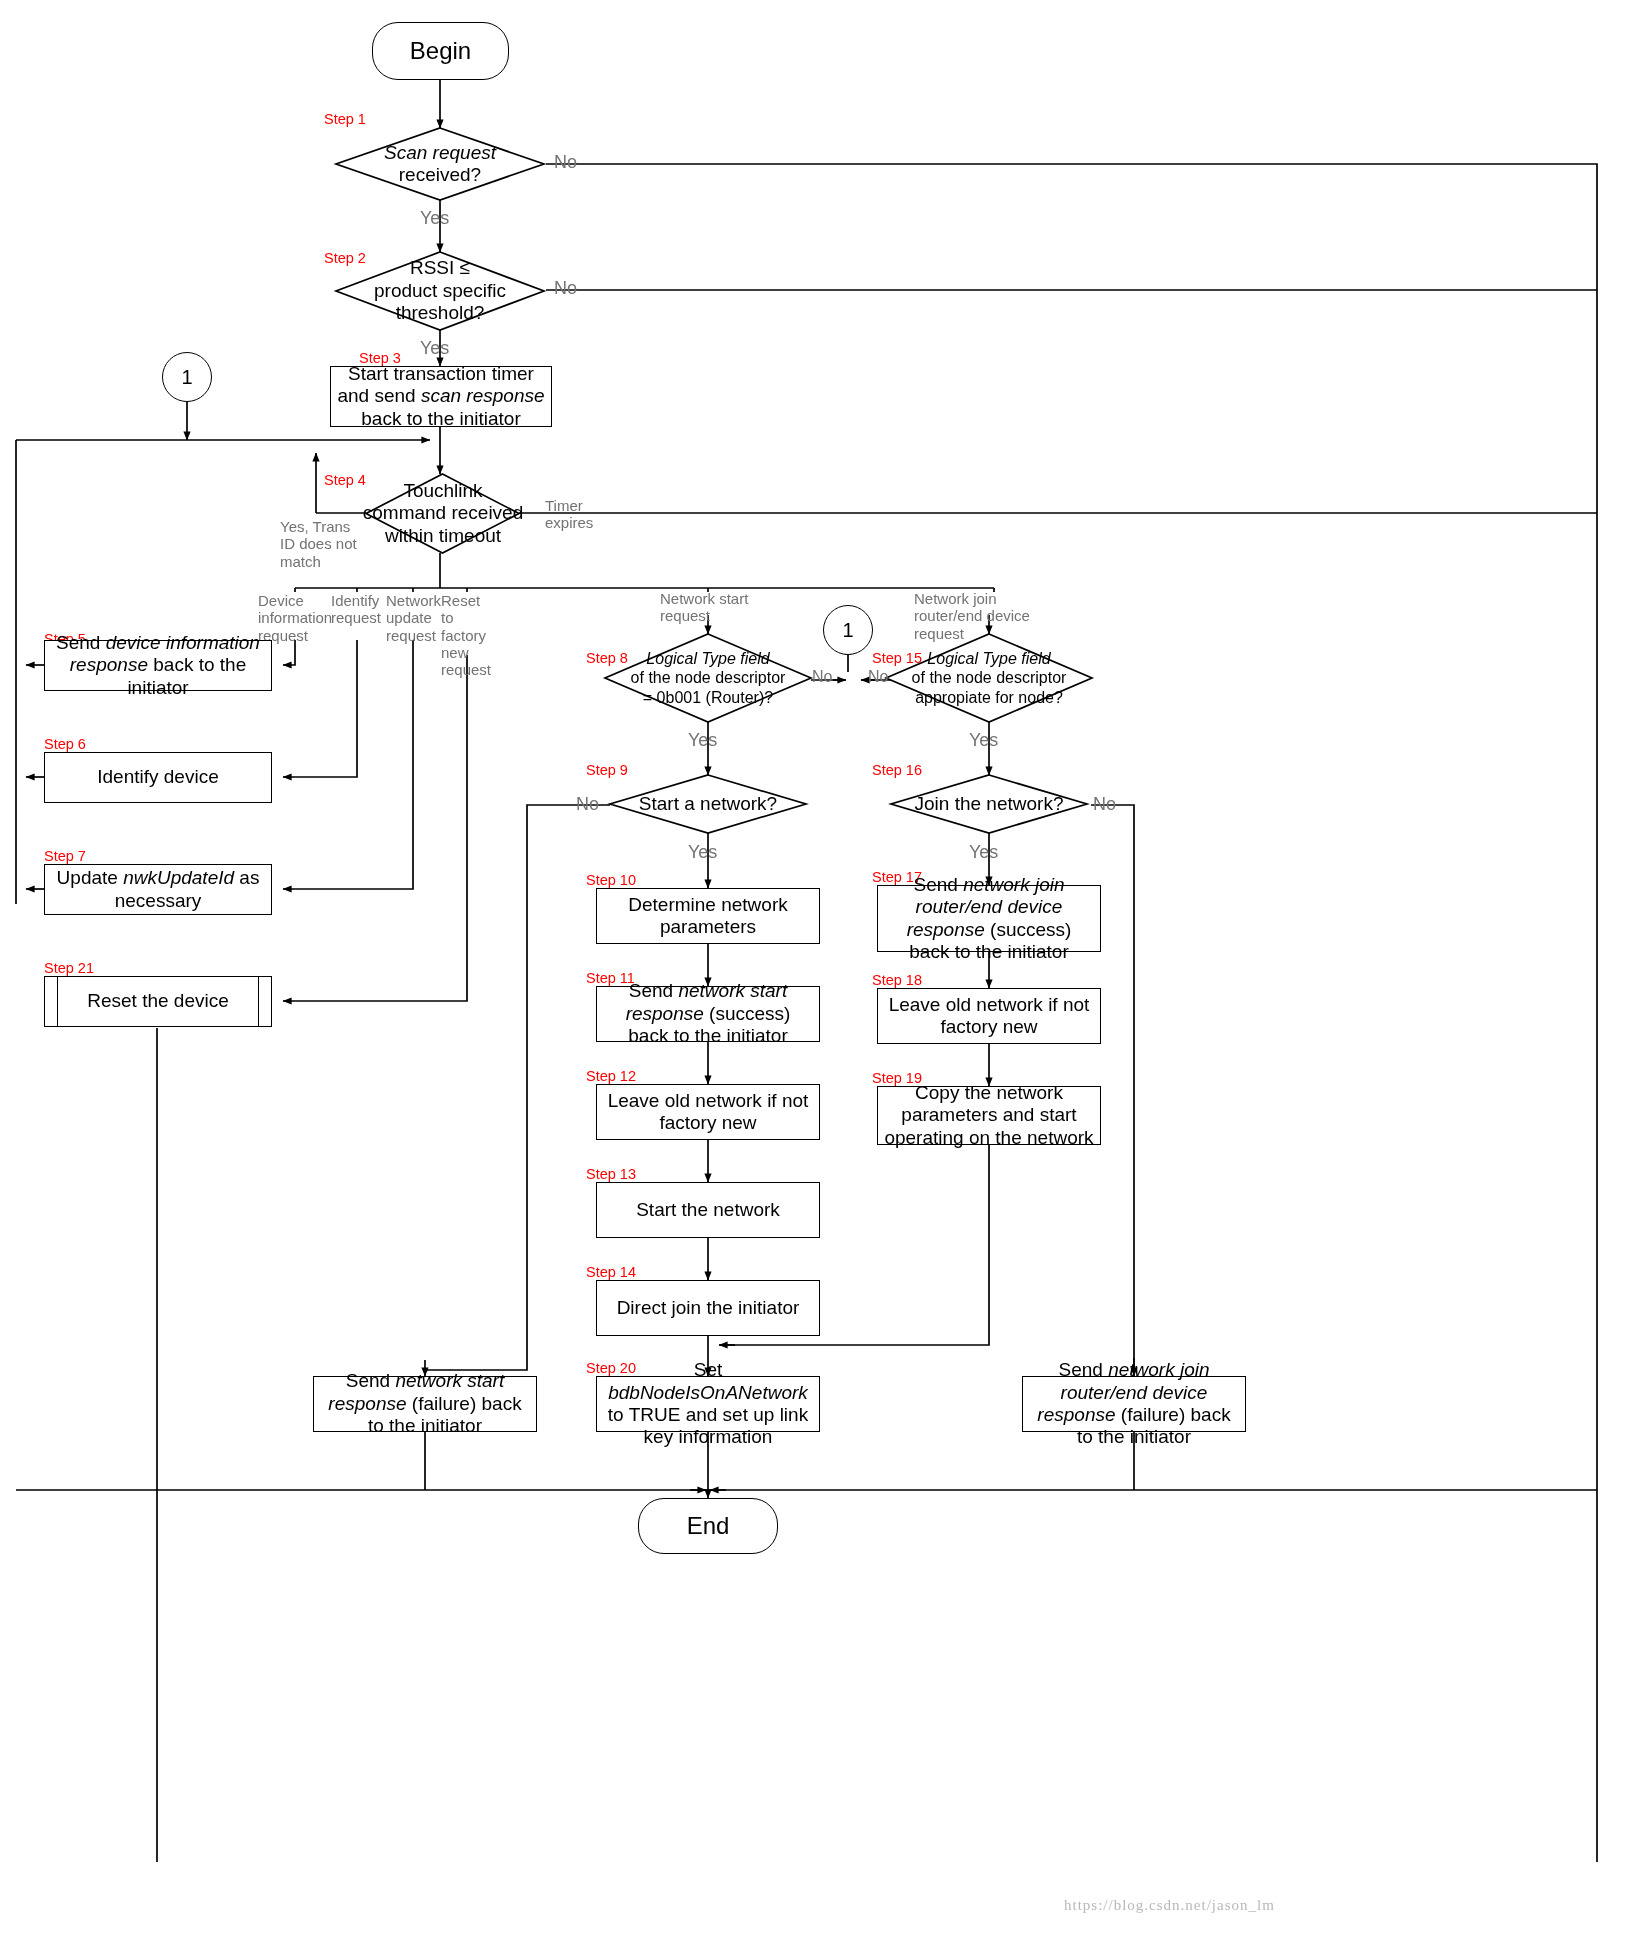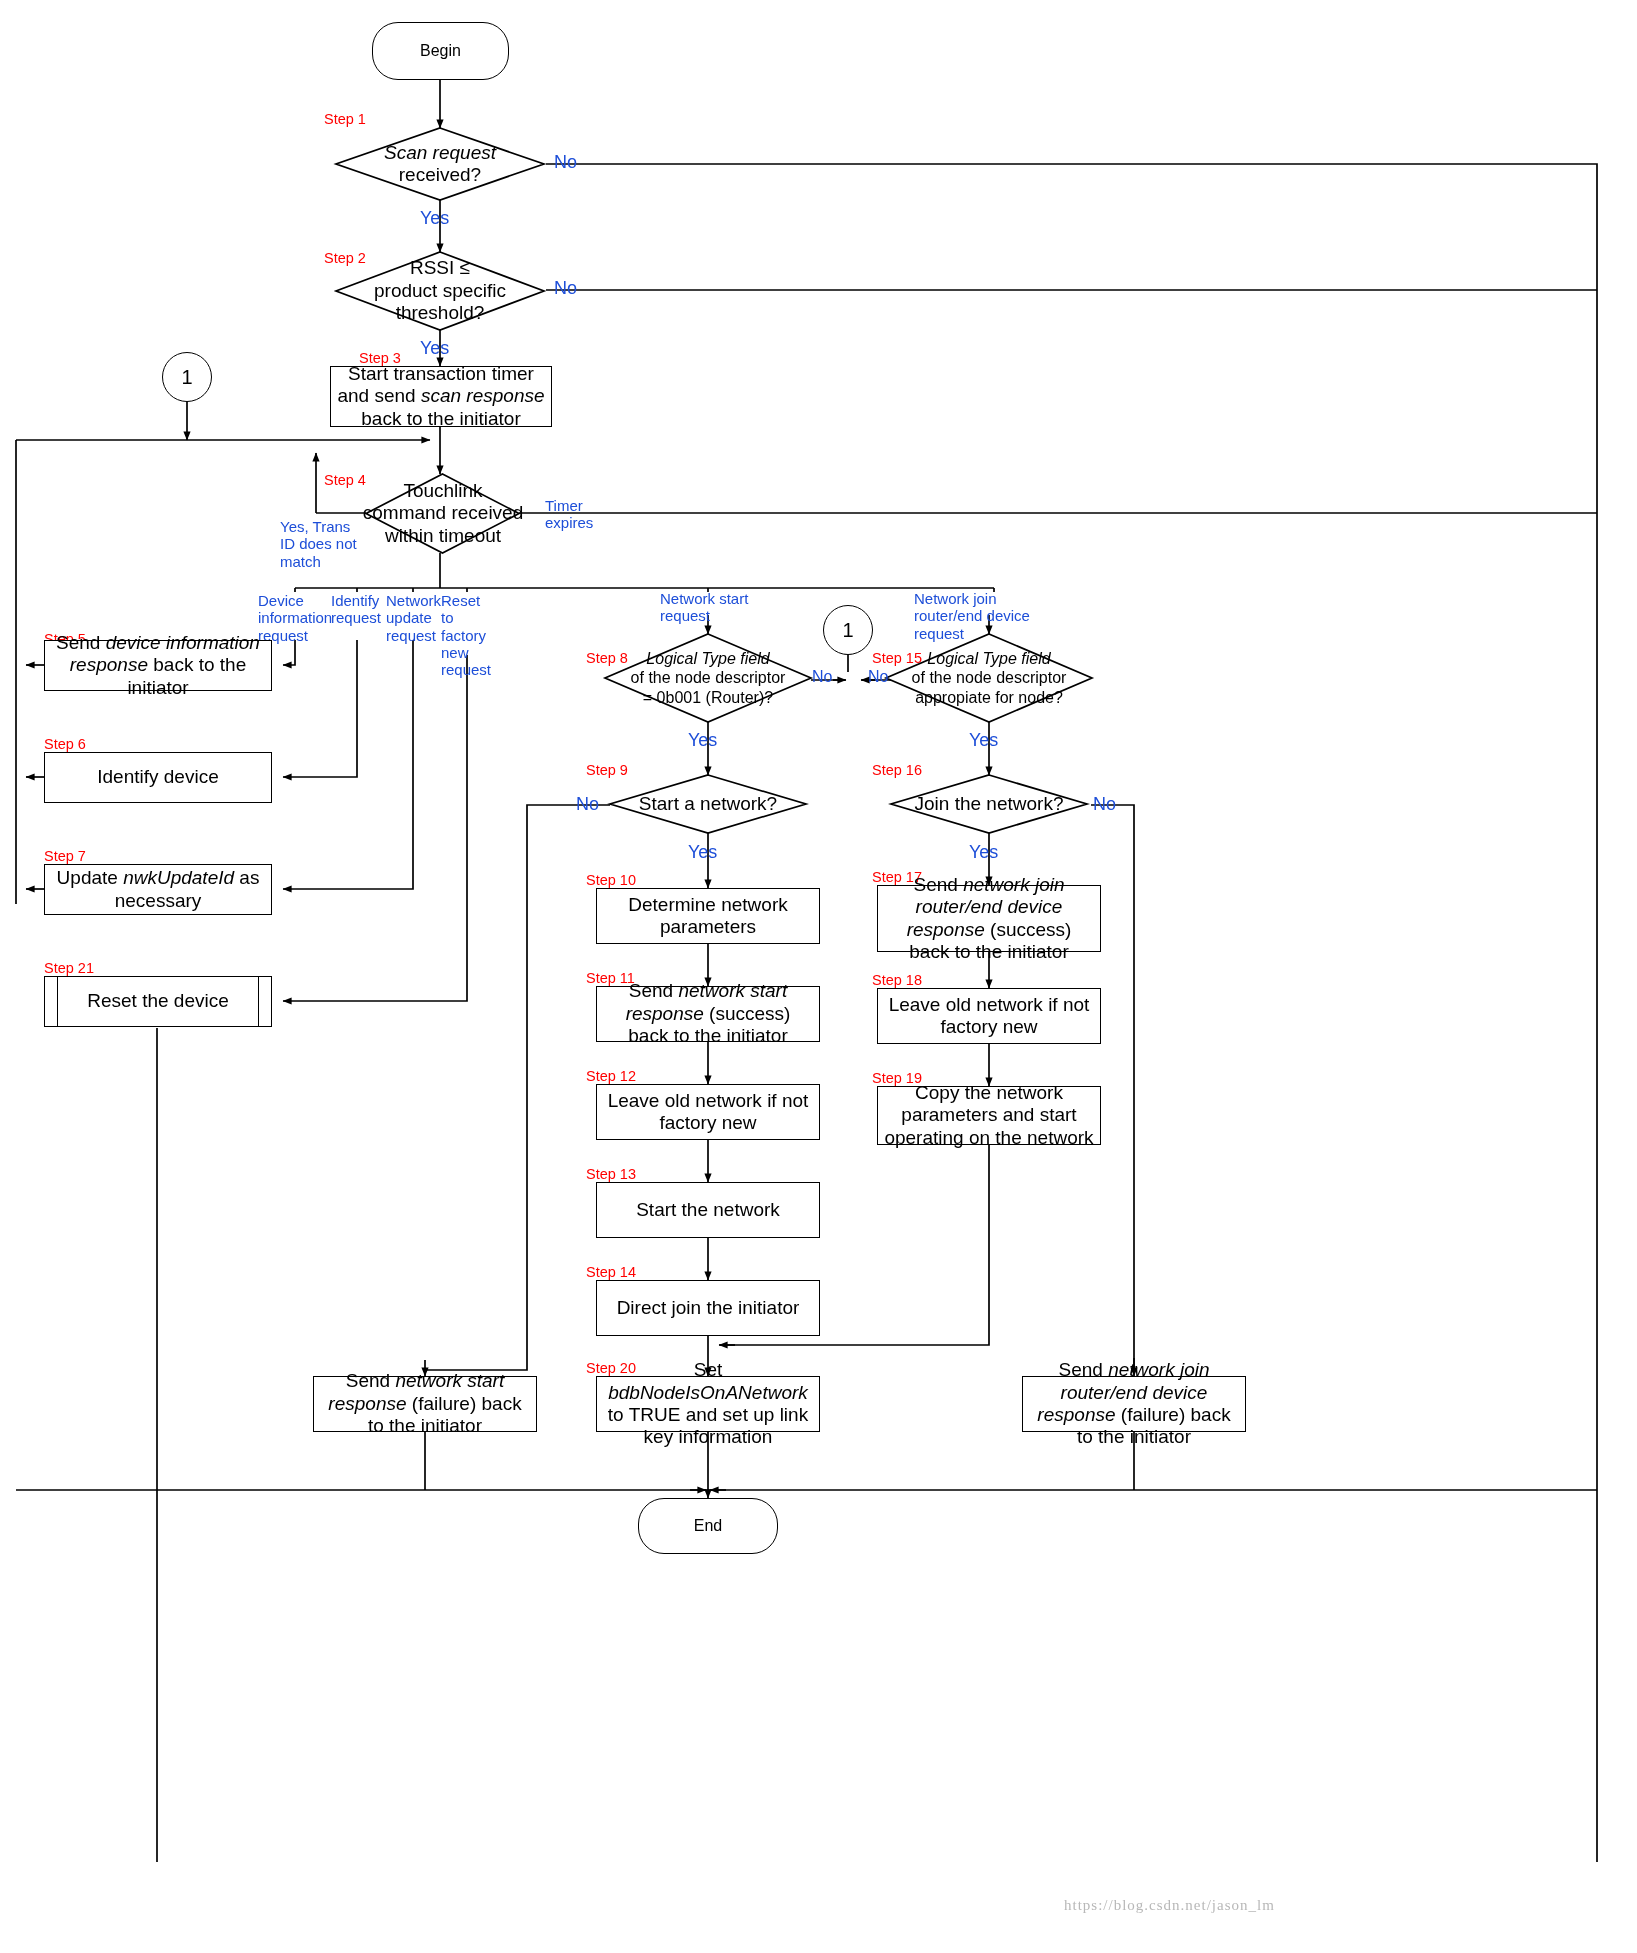--- a/index.html
+++ b/index.html
@@ -2,34 +2,34 @@
 <html><head>
 <meta charset="utf-8">
 <style>
   html,body{margin:0;padding:0;background:#ffffff;}
   body{font-family:"Liberation Sans", sans-serif;}
   #canvas{position:relative;width:1637px;height:1953px;background:#fff;overflow:hidden;}
   svg.wires{position:absolute;left:0;top:0;width:1637px;height:1953px;pointer-events:none;}
 
   .node{position:absolute;box-sizing:border-box;display:flex;align-items:center;justify-content:center;text-align:center;color:#000;}
   .box{border:1.6px solid #000;background:#fff;font-size:19px;line-height:1.18;padding:2px 6px;}
-  .term{border:1.6px solid #000;background:#fff;border-radius:26px;font-size:16px;}
+  .term{border:1.6px solid #000;background:#fff;border-radius:26px;font-size:24px;}
   .conn{border:1.6px solid #000;background:#fff;border-radius:50%;font-size:20px;}
   .predef{border:1.6px solid #000;background:#fff;font-size:19px;}
   .predef::before,.predef::after{content:"";position:absolute;top:0;bottom:0;width:0;border-left:1.6px solid #000;}
   .predef::before{left:12px;}
   .predef::after{right:12px;}
 
   .diamond{position:absolute;}
   .diamond svg{position:absolute;left:0;top:0;overflow:visible;}
   .diamond .dtext{position:absolute;left:0;top:0;right:0;bottom:0;display:flex;align-items:center;justify-content:center;text-align:center;font-size:19px;line-height:1.18;padding:0 8px;box-sizing:border-box;}
   .diamond .dtext.small{font-size:16px;line-height:1.2;}
 
   .steplbl{position:absolute;color:#ff0000;font-size:14.5px;white-space:nowrap;}
-  .edgelbl{position:absolute;font-size:18px;color:#1d4ed8;white-space:nowrap;}
+  .edgelbl{position:absolute;font-size:18px;color:#737373;white-space:nowrap;}
   .edgelbl.sm{font-size:15px;line-height:1.15;text-align:left;white-space:normal;}
   .watermark{position:absolute;color:#b8b8b8;font-family:"Liberation Serif",serif;font-size:15px;letter-spacing:1px;}
   i{font-style:italic;}
 </style>
 </head>
 <body>
 
 <div id="canvas">
 
   <svg class="wires" viewBox="0 0 1637 1953">

